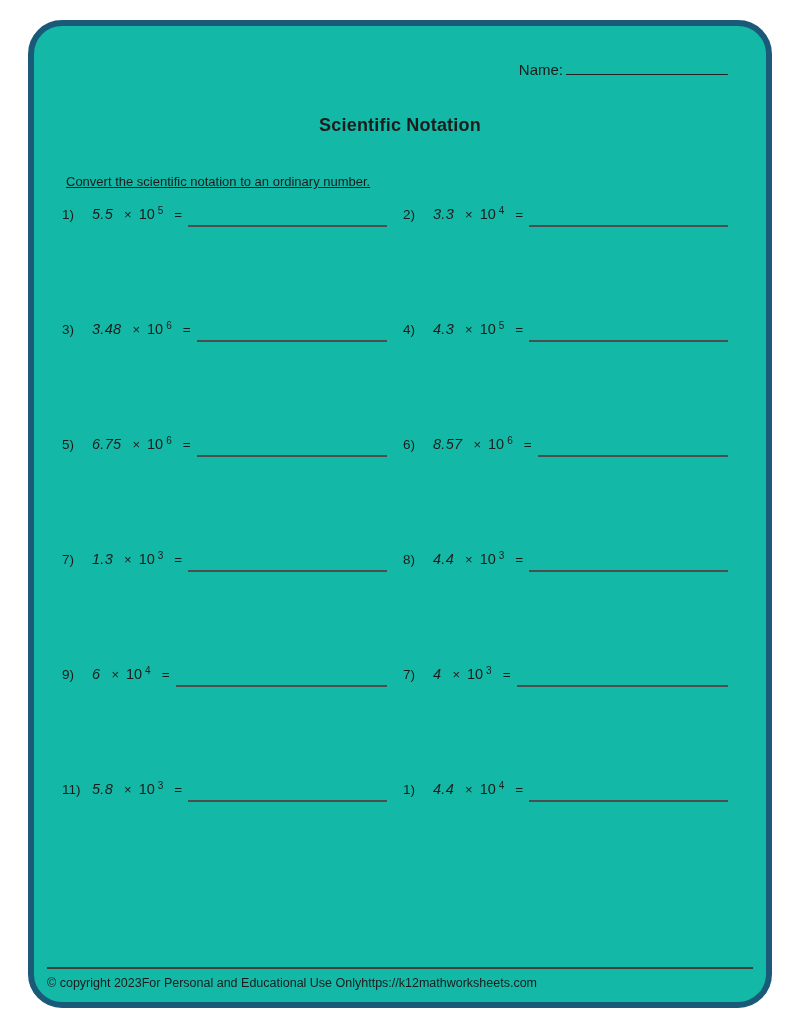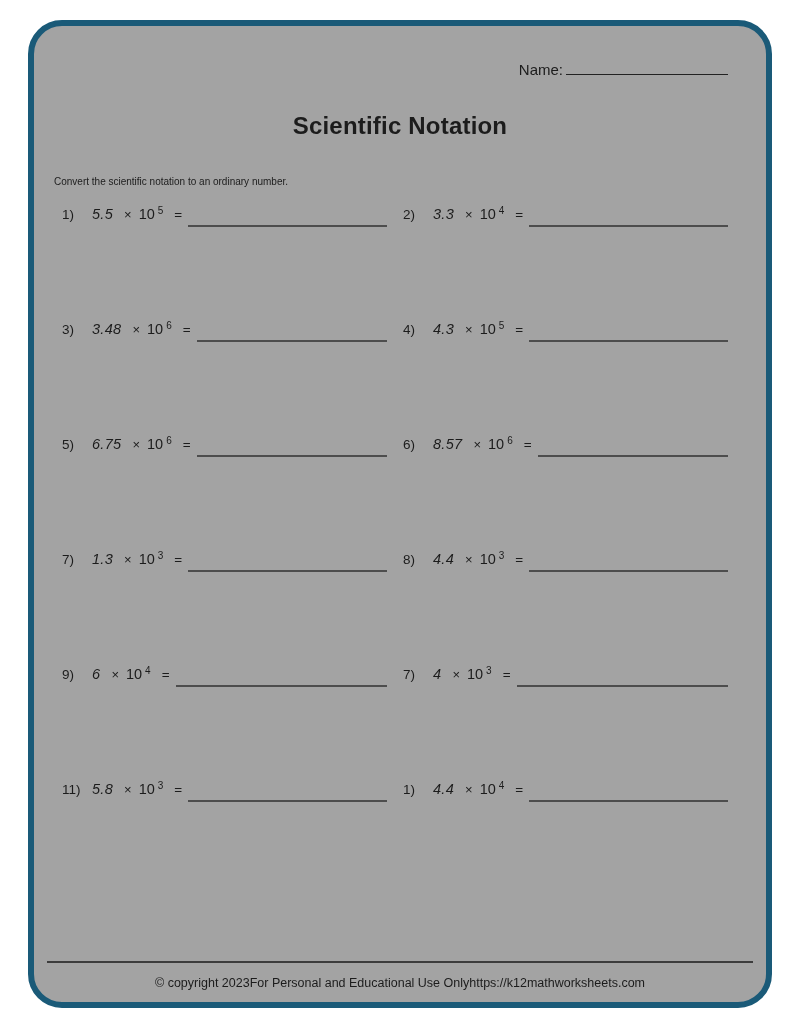--- a/index.html
+++ b/index.html
@@ -14,50 +14,51 @@
     overflow: hidden;
   }
   .sheet {
     position: absolute;
     left: 28px;
     top: 20px;
     width: 744px;
     height: 988px;
     border: 6px solid var(--border-color, #1a5a78);
     border-radius: 34px;
-    background: #a3a3a3;
+    background: #14b8a6;
   }
   .name-row {
     padding-top: 35px;
     padding-right: 38px;
     display: flex;
     justify-content: flex-end;
     align-items: baseline;
     font-size: 15px;
   }
   .name-line {
     display: inline-block;
     width: 162px;
     height: 14px;
     margin-left: 3px;
     border-bottom: 1.5px solid #222222;
   }
   .title {
     margin-top: 27px;
     text-align: center;
-    font-size: 24px;
+    font-size: 18px;
     font-weight: bold;
     line-height: 41px;
     letter-spacing: 0.2px;
   }
   .instruction {
     margin-top: 27px;
-    margin-left: 20px;
-    font-size: 10px;
+    margin-left: 32px;
+    font-size: 13px;
     line-height: 18px;
+    text-decoration: underline;
   }
   .problems {
     margin-top: 15px;
     margin-left: 28px;
     display: grid;
     grid-template-columns: 325px 325px;
     column-gap: 16px;
     grid-auto-rows: 115px;
   }
   .problem {
@@ -75,23 +76,23 @@
     height: 0;
     border-bottom: 2px solid #4d4d4d;
     transform: translateY(8px);
   }
   .footer {
     position: absolute;
     left: 13px;
     right: 13px;
     bottom: 12px;
     border-top: 2px solid #3c3c3c;
-    padding-top: 13px;
+    padding-top: 7px;
     display: flex;
-    justify-content: center;
+    justify-content: flex-start;
     align-items: baseline;
     font-size: 12.5px;
     color: #1c1c1c;
   }
   .footer .f-url { color: #1c1c1c; text-decoration: none; }
 </style>
 </head>
 <body>
 
 <div class="page">

